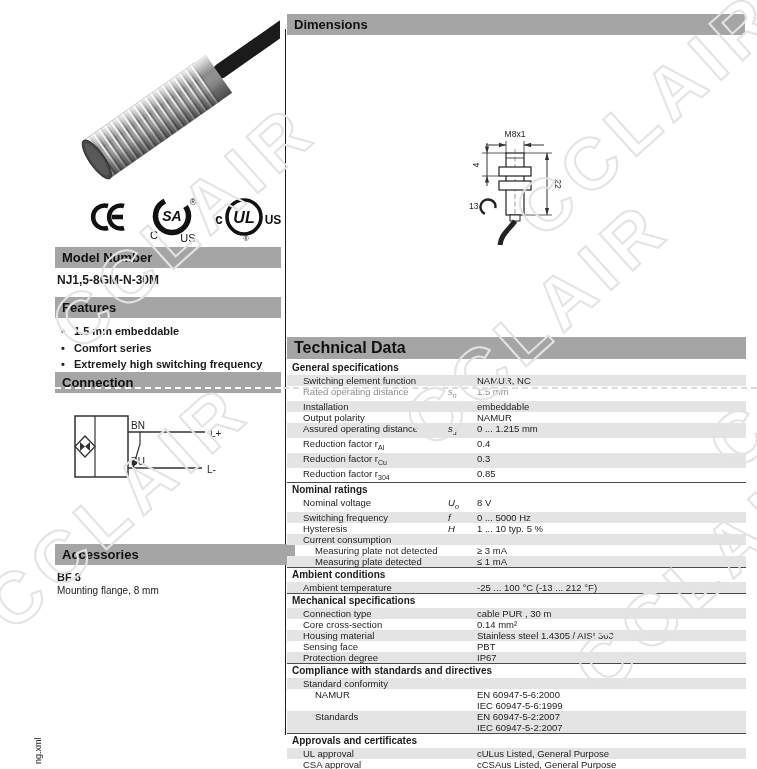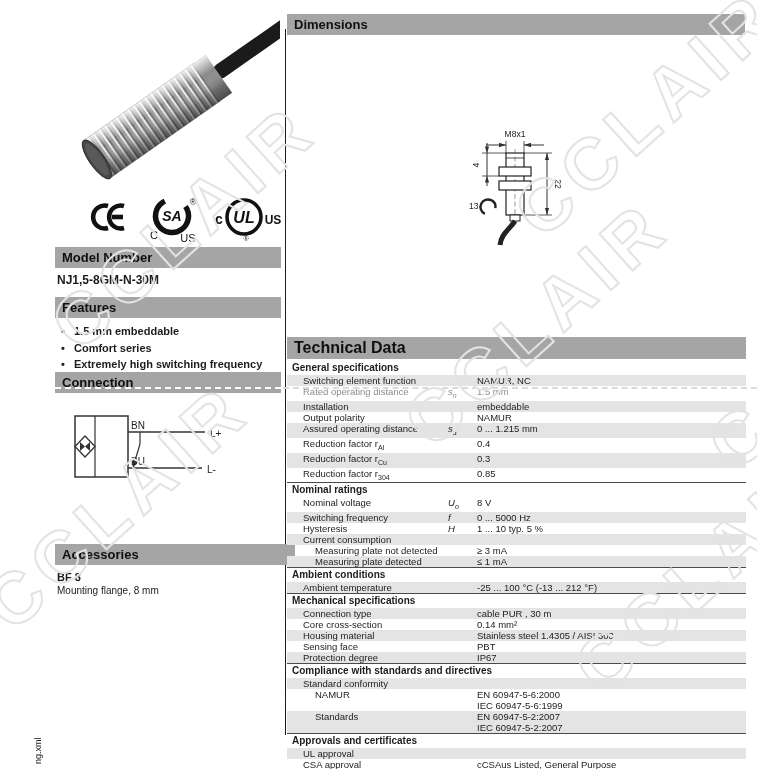--- a/index.html
+++ b/index.html
@@ -359,20 +359,23 @@
               <div>EN 60947-5-2:2007</div>
               <div>IEC 60947-5-2:2007</div>
             </span>
           </div>
         </div>
         <div class="spec-section topline">
           <div class="spec-title">Approvals and certificates</div>
           <div class="spec-row shade">
             <span class="col-label">UL approval</span>
             <span class="col-sym"></span>
+            <span class="col-value">
+              <div>cULus Listed, General Purpose</div>
+            </span>
           </div>
           <div class="spec-row">
             <span class="col-label">CSA approval</span>
             <span class="col-sym"></span>
             <span class="col-value">
               <div>cCSAus Listed, General Purpose</div>
             </span>
           </div>
         </div>
       </div>

